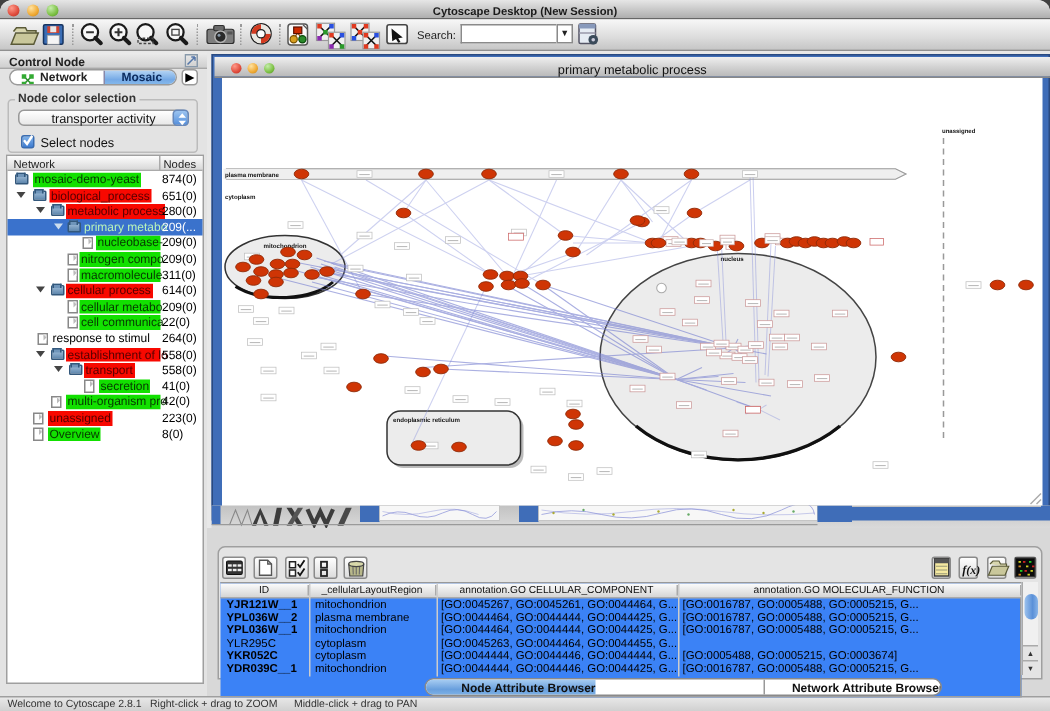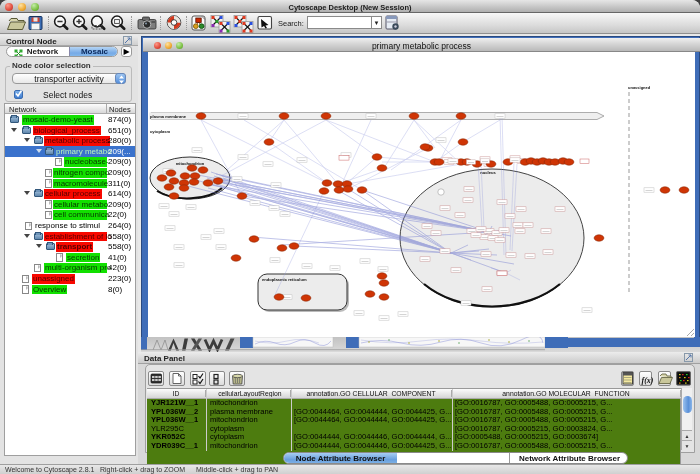--- a/index.html
+++ b/index.html
@@ -40,21 +40,21 @@
 #tabarrow{left:121px;top:11px;width:11px;height:11px;background:#fff;border:1px solid #9a9a9a;
  border-radius:3px;font-size:8px;color:#000;text-align:center;line-height:10.5px;}
 #groupbox{left:5px;top:31px;width:127px;height:36px;border:1px solid #bbb;border-radius:3px;}
 #grouplbl{left:10px;top:26px;font-size:8px;font-weight:bold;color:#333;background:#e3e3e3;padding:0 2px;}
 #combo{left:12px;top:38px;width:114px;height:11px;background:linear-gradient(#fff,#e8e8e8);
  border:1px solid #999;border-radius:4px;font-size:8.5px;color:#111;text-align:center;line-height:10px;}
 #combobtn{left:115px;top:38px;width:11px;height:11px;border-radius:3px;
  background:linear-gradient(#9cc4f0,#5590dd);border:1px solid #6688bb;}
 #checkbox{left:14px;top:55px;width:9px;height:9px;border-radius:2px;
  background:linear-gradient(#7fb2ea,#3f7cd0);border:1px solid #3a6cb0;}
-#checklbl{left:27px;top:55px;font-size:8.5px;color:#111;margin-left:16px;}
+#checklbl{left:27px;top:55px;font-size:8.5px;color:#111;}
 
 #tree{left:4px;top:68px;width:132px;height:353px;background:#fff;border:1px solid #9f9f9f;}
 #treehdr{position:absolute;left:0;top:0;width:130px;height:10px;
  background:linear-gradient(#fdfdfd,#d8d8d8);border-bottom:1px solid #aaa;font-size:7.5px;color:#222;}
 .trow{position:absolute;left:0;width:130px;height:10.6px;font-size:8px;white-space:nowrap;overflow:hidden;}
 .trow .lbl{position:absolute;top:0.5px;height:9.6px;line-height:9.6px;padding:0 1px;}
 .trow .cnt{position:absolute;left:103px;top:0.5px;height:9.6px;line-height:9.6px;color:#000;}
 .gl{background:#12e000;color:#073800;}
 .rl{background:#f80800;color:#550000;}
 .arrow{position:absolute;top:2.5px;width:0;height:0;border-left:3.2px solid transparent;
@@ -77,34 +77,34 @@
 #strip{left:141px;top:337px;width:559px;height:15px;background:linear-gradient(#c2c2c2,#dadada);}
 
 #dp{left:138px;top:352px;width:562px;height:112px;background:#d8d8d8;}
 #dptitle{position:absolute;left:0;top:0;width:562px;height:12px;
  background:linear-gradient(#ececec,#cbcbcb);border-bottom:1px solid #a0a0a0;}
 #dptitle span{position:absolute;left:6px;top:1.5px;font-size:8px;font-weight:bold;color:#222;}
 #dpinner{position:absolute;left:7px;top:12px;width:550px;height:89px;background:#e4e4e4;
  border:1px solid #9f9f9f;border-radius:5px 5px 0 0;}
 .dbtn{position:absolute;top:6px;height:15px;background:linear-gradient(#fefefe,#dcdcdc);
  border:1px solid #8a8a8a;border-radius:2px;}
-#dtable{position:absolute;left:1px;top:23px;width:534px;height:78px;background:#4d7c0f;
+#dtable{position:absolute;left:1px;top:23px;width:534px;height:78px;background:#3b82f6;
  border-top:1px solid #999;border-right:1px solid #999;}
 #dhdr{position:absolute;left:0;top:0;width:534px;height:9.5px;
  background:linear-gradient(#fcfcfc,#d5d5d5);border-bottom:1px solid #aaa;}
 #dhdr div{position:absolute;top:1px;font-size:6.8px;color:#111;text-align:center;overflow:hidden;white-space:nowrap;}
 .drow{position:absolute;left:0;width:534px;height:8.6px;font-size:7.6px;color:#000;white-space:nowrap;}
 .drow div{position:absolute;top:0;line-height:8.6px;overflow:hidden;}
 
 #dscroll{position:absolute;left:535px;top:23px;width:11px;height:62px;background:#f0f0f0;
  border-left:1px solid #aaa;}
 
 #tabsbar{left:283px;top:452px;width:345px;height:12px;background:#fff;
  border:1px solid #8a8a8a;border-radius:6px;overflow:hidden;font-size:8px;font-weight:bold;}
-#tabsbar div{position:absolute;top:0;height:12px;line-height:11px;text-align:center;color:#111;}
+#tabsbar div{position:absolute;top:0;height:12px;line-height:11px;text-align:right;color:#111;}
 
 #statusbar{left:0;top:464px;width:700px;height:10px;background:linear-gradient(#e8e8e8,#d0d0d0);
  border-top:1px solid #9f9f9f;font-size:7px;color:#333;}
 #statusbar span{position:absolute;top:1px;}
 </style>
 </head>
 <body>
 <div id="app">
 
   <div id="titlebar" class="abs">
@@ -301,21 +301,21 @@
           </div>
           <div class="trow" style="top:127.1px;">
             <span class="arrow" style="left:19px;"></span>
             <span class="folder" style="left:29px"></span>
             <span class="lbl rl" style="left:39px;width:63px;">establishment of lo</span>
             <span class="cnt" style="">558(0)</span>
           </div>
           <div class="trow" style="top:137.7px;">
             <span class="arrow" style="left:31px;"></span>
             <span class="folder" style="left:41px"></span>
-            <span class="lbl rl" style="left:51px;font-weight:bold;">transport</span>
+            <span class="lbl rl" style="left:51px;">transport</span>
             <span class="cnt" style="">558(0)</span>
           </div>
           <div class="trow" style="top:148.3px;">
             <span class="ficon" style="left:51px"></span>
             <span class="lbl gl" style="left:61px;">secretion</span>
             <span class="cnt" style="">41(0)</span>
           </div>
           <div class="trow" style="top:158.9px;">
             <span class="ficon" style="left:29px"></span>
             <span class="lbl gl" style="left:39px;width:63px;">multi-organism pro</span>
@@ -694,27 +694,20 @@
         <circle cx="368" cy="5" r="0.8" fill="#aa3"></circle>
         <circle cx="388" cy="4" r="0.8" fill="#6a6"></circle>
         <rect x="404" y="0" width="23" height="11" fill="#3f6db8"></rect>
         <rect x="427" y="1" width="126" height="9" fill="#3f6db8"></rect>
         <rect x="553" y="0" width="6" height="10" fill="#3f6db8"></rect>
         <line x1="0" y1="12.7" x2="404" y2="12.7" stroke="#9a9a9a" stroke-width="0.8"></line>
       </svg>
   </div>
 
   <div id="dp" class="abs">
-    <div id="dptitle">
-        <span>Data Panel</span>
-        <svg style="position:absolute;left:546px;top:1px" width="9" height="9">
-          <rect x="0.5" y="0.5" width="8" height="8" fill="none" stroke="#8899aa" stroke-width="1"></rect>
-          <path d="M2,7 L7,2 M7,2 L4.5,2 M7,2 L7,4.5" stroke="#5577aa" stroke-width="1" fill="none"></path>
-        </svg>
-      </div>
     <div id="dpinner">
       <div id="dtoolbar">
           <div class="dbtn" style="left:2px;width:16px;"></div>
           <div class="dbtn" style="left:23px;width:16px;"></div>
           <div class="dbtn" style="left:44px;width:16px;"></div>
           <div class="dbtn" style="left:63px;width:16px;"></div>
           <div class="dbtn" style="left:83px;width:16px;"></div>
           <div class="dbtn" style="left:475px;width:13px;"></div>
           <div class="dbtn" style="left:493px;width:13px;"></div>
           <div class="dbtn" style="left:512px;width:13px;"></div>
@@ -766,38 +759,39 @@
         <div id="dhdr">
             <div style="left:0px;width:59px;border-right:1px solid #aaa;">ID</div>
             <div style="left:59px;width:85px;border-right:1px solid #aaa;">_cellularLayoutRegion</div>
             <div style="left:144px;width:161px;border-right:1px solid #aaa;">annotation.GO CELLULAR_COMPONENT</div>
             <div style="left:305px;width:229px;border-right:1px solid #aaa;">annotation.GO MOLECULAR_FUNCTION</div>
           </div>
         <div id="drows">
             <div class="drow" style="top:10px">
               <div style="left:4px;width:55px;font-weight:bold">YJR121W__1</div>
               <div style="left:63px;width:80px">mitochondrion</div>
+              <div style="left:147px;width:157px">[GO:0045267, GO:0045261, GO:0044464, G...</div>
               <div style="left:308px;width:226px">[GO:0016787, GO:0005488, GO:0005215, G...</div>
             </div>
             <div class="drow" style="top:18.6px">
               <div style="left:4px;width:55px;font-weight:bold">YPL036W__2</div>
               <div style="left:63px;width:80px">plasma membrane</div>
               <div style="left:147px;width:157px">[GO:0044464, GO:0044444, GO:0044425, G...</div>
               <div style="left:308px;width:226px">[GO:0016787, GO:0005488, GO:0005215, G...</div>
             </div>
             <div class="drow" style="top:27.2px">
               <div style="left:4px;width:55px;font-weight:bold">YPL036W__1</div>
               <div style="left:63px;width:80px">mitochondrion</div>
               <div style="left:147px;width:157px">[GO:0044464, GO:0044444, GO:0044425, G...</div>
               <div style="left:308px;width:226px">[GO:0016787, GO:0005488, GO:0005215, G...</div>
             </div>
             <div class="drow" style="top:35.8px">
               <div style="left:4px;width:55px;font-weight:normal">YLR295C</div>
               <div style="left:63px;width:80px">cytoplasm</div>
-              <div style="left:308px;width:226px">[GO:0016787, GO:0005215, GO:0003824, G...</div>
+              <div style="left:147px;width:157px">[GO:0045263, GO:0044464, GO:0044455, G...</div>
             </div>
             <div class="drow" style="top:44.4px">
               <div style="left:4px;width:55px;font-weight:bold">YKR052C</div>
               <div style="left:63px;width:80px">cytoplasm</div>
               <div style="left:147px;width:157px">[GO:0044444, GO:0044446, GO:0044444, G...</div>
               <div style="left:308px;width:226px">[GO:0005488, GO:0005215, GO:0003674]</div>
             </div>
             <div class="drow" style="top:53px">
               <div style="left:4px;width:55px;font-weight:bold">YDR039C__1</div>
               <div style="left:63px;width:80px">mitochondrion</div>

